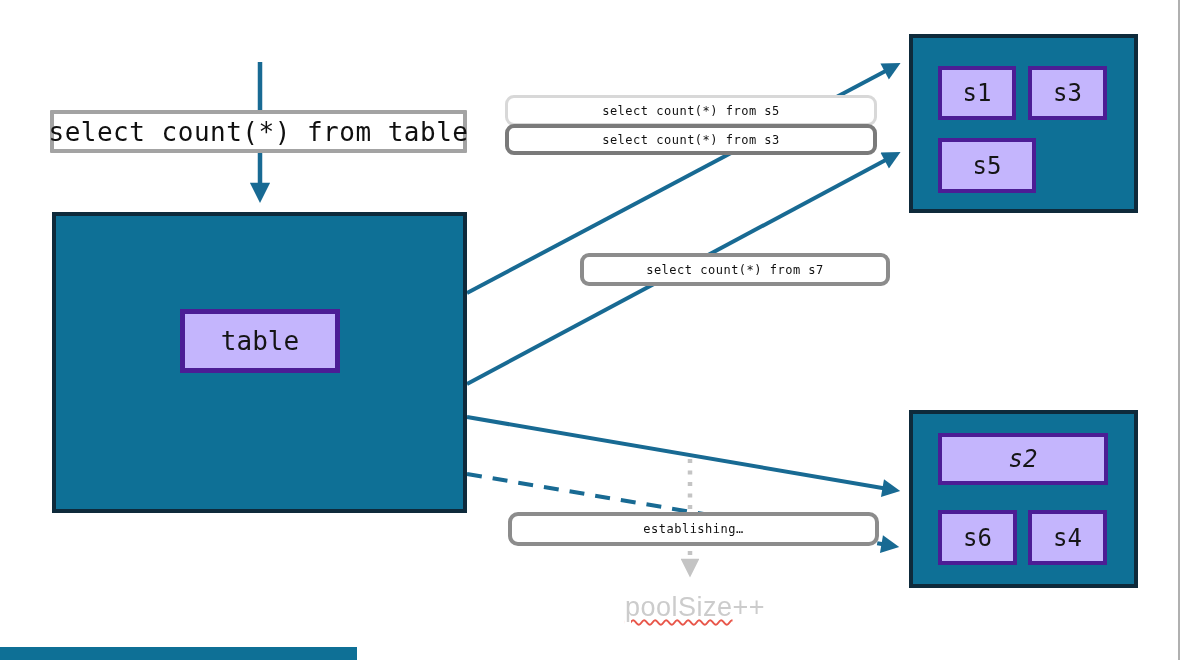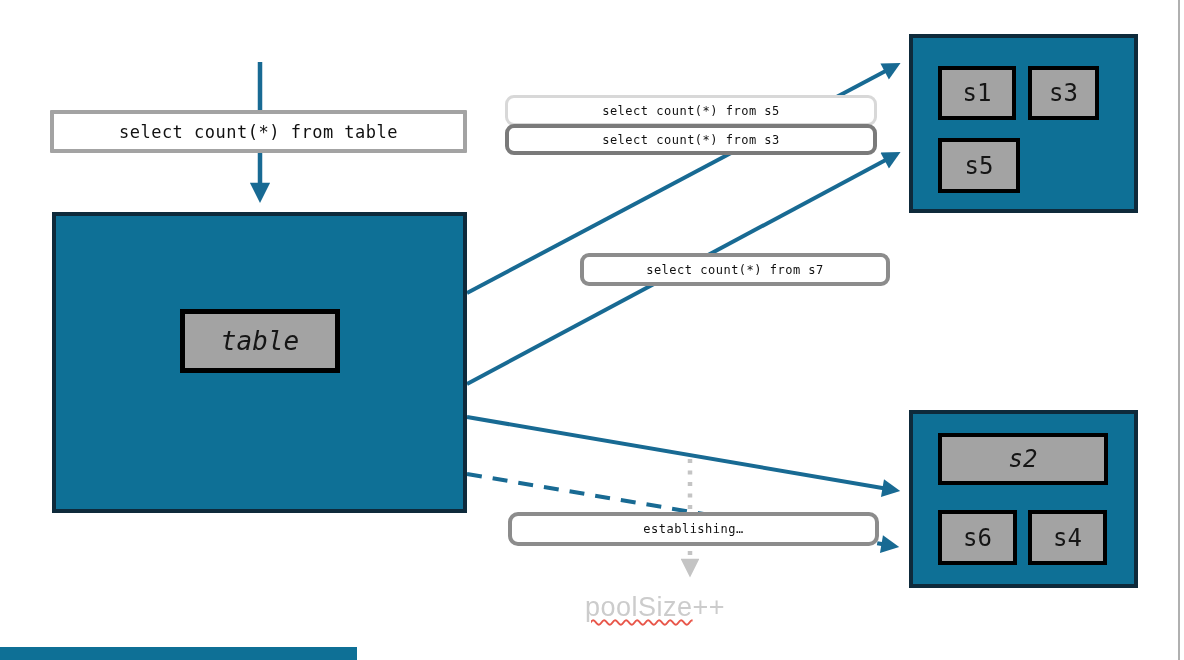--- a/index.html
+++ b/index.html
@@ -1,50 +1,50 @@
 <!DOCTYPE html>
 <html><head>
 <meta charset="utf-8">
 <style>
   html,body{margin:0;padding:0;background:#ffffff;}
   .canvas{position:relative;width:1184px;height:660px;background:#ffffff;overflow:hidden;
           font-family:"DejaVu Sans Mono","Liberation Mono",monospace;}
   .arrow-layer{position:absolute;left:0;top:0;width:1184px;height:660px;z-index:1;}
   .tealbox{position:absolute;background:#0E7096;border:4px solid #0E2A3B;box-sizing:border-box;z-index:2;}
-  .shard{position:absolute;background:#a3a3a3;border:4px solid #000000;box-sizing:border-box;
+  .shard{position:absolute;background:#c4b5fd;border:4px solid #4c1d95;box-sizing:border-box;
          display:flex;align-items:center;justify-content:center;
          font-size:24px;color:#151515;z-index:3;}
-  .shard.table-node{border-width:5px;font-size:26px;font-style:italic;}
+  .shard.table-node{border-width:5px;font-size:26px;}
   .qlabel{position:absolute;background:#ffffff;border:4px solid #8C8C8C;border-radius:9px;
           box-sizing:border-box;display:flex;align-items:center;justify-content:center;
           font-size:12px;letter-spacing:0.5px;color:#101010;z-index:4;white-space:nowrap;}
-  .qlabel.big{border-color:#A3A3A3;border-radius:1px;font-size:17px;}
+  .qlabel.big{border-color:#A3A3A3;border-radius:1px;font-size:26px;}
   .qlabel.light{border-color:#D8D8D8;border-width:3px;}
   .qlabel.dark{border-color:#7A7A7A;}
-  .pool-annotation{position:absolute;left:585px;top:592px;width:220px;
+  .pool-annotation{position:absolute;left:585px;top:592px;width:220px;text-align:center;
           font-family:"Liberation Sans","DejaVu Sans",sans-serif;font-size:27px;color:#CCCCCC;
           z-index:2;letter-spacing:0.5px;}
   .pool-annotation .squiggle{text-decoration:underline;text-decoration-style:wavy;
           text-decoration-color:#E8564A;text-decoration-thickness:2px;text-underline-offset:3px;}
   .slide-edge-line{position:absolute;left:1178px;top:0;width:2px;height:660px;background:#B0B0B0;z-index:0;}
   .bottom-bar{position:absolute;left:0;top:647px;width:357px;height:13px;background:#0E7096;z-index:2;}
   
   #lbl-table{left:50px;top:110px;width:417px;height:43px;}
   #lbl-s5{left:505px;top:95px;width:372px;height:31px;}
   #lbl-s3{left:505px;top:124px;width:372px;height:31px;}
   #lbl-s7{left:580px;top:253px;width:310px;height:33px;}
   #lbl-s2{left:505px;top:424px;width:372px;height:33px;}
   #lbl-est{left:508px;top:512px;width:371px;height:34px;border-radius:10px;}
   #box-main{left:52px;top:212px;width:415px;height:301px;}
   #box-shards-top{left:909px;top:34px;width:229px;height:179px;}
   #box-shards-bottom{left:909px;top:410px;width:229px;height:178px;}
   #node-table{left:180px;top:309px;width:160px;height:64px;}
   #node-s1{left:938px;top:66px;width:78px;height:54px;}
-  #node-s3{left:1028px;top:66px;width:71px;height:54px;}
-  #node-s5{left:938px;top:138px;width:82px;height:55px;}
+  #node-s3{left:1028px;top:66px;width:79px;height:54px;}
+  #node-s5{left:938px;top:138px;width:98px;height:55px;}
   #node-s7{left:1028px;top:138px;width:79px;height:55px;}
   #node-s2{left:938px;top:433px;width:170px;height:52px;font-style:italic;}
   #node-s6{left:938px;top:510px;width:79px;height:55px;}
   #node-s4{left:1028px;top:510px;width:79px;height:55px;}
 </style>
 </head>
 <body>
 
 <div class="canvas">
 

